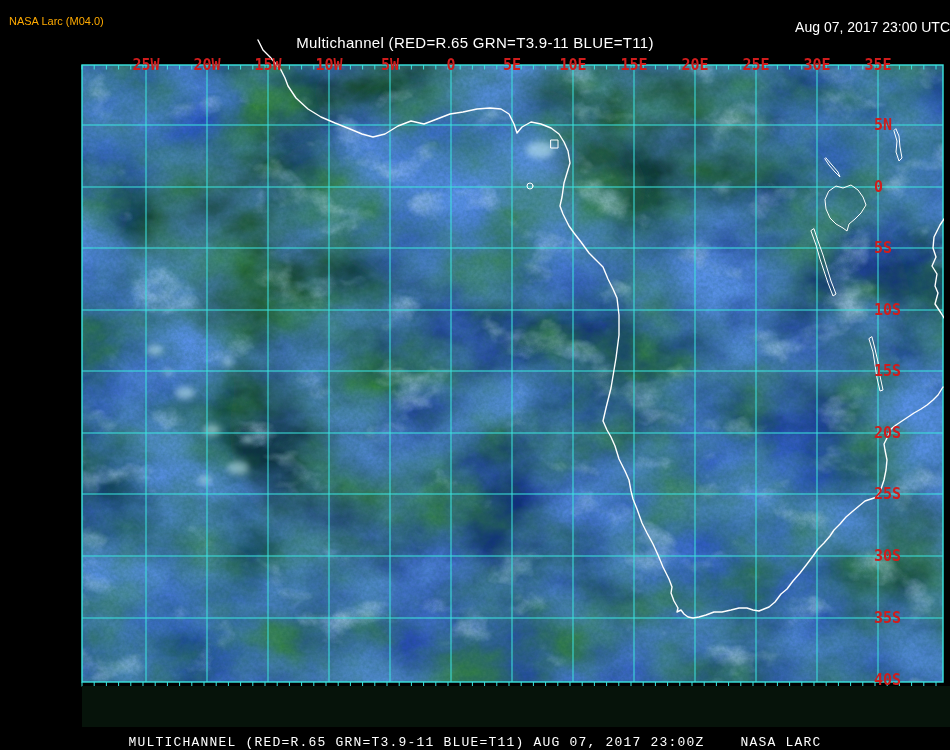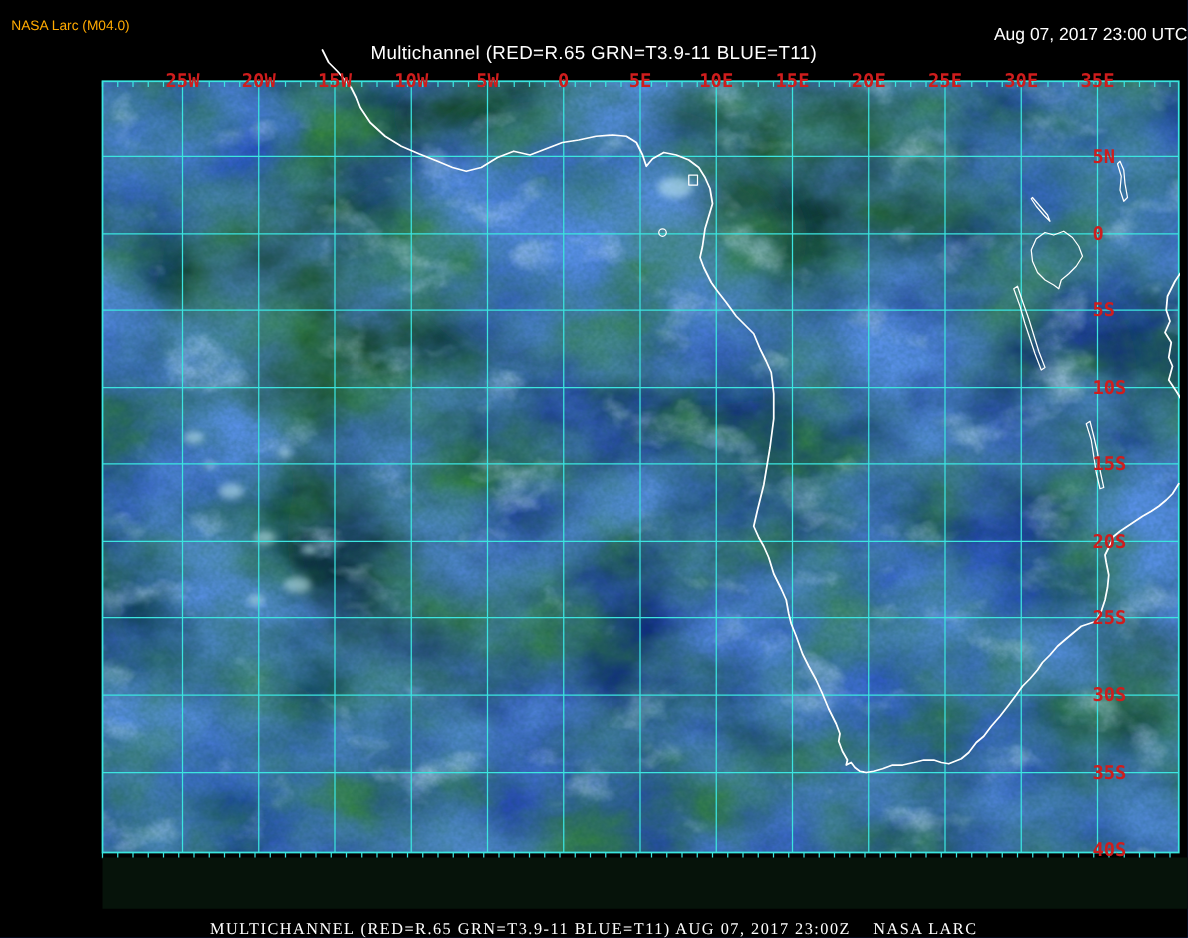--- a/index.html
+++ b/index.html
@@ -7,21 +7,21 @@
        font-family:"Liberation Sans",sans-serif;}
   .title-line1{position:absolute;top:2px;left:0;width:950px;text-align:center;
        color:#ffffff;font-size:15px;letter-spacing:0.3px;margin-top:32px;}
   .title-line2{position:absolute;top:19px;left:0;width:950px;text-align:right;
        color:#ffffff;font-size:14px;}
   .credit{position:absolute;top:15px;left:9px;color:#ffaa00;font-size:11px;}
   #map-svg{position:absolute;top:0;left:0;}
   .footer-band{position:absolute;left:82px;top:686px;width:868px;height:41px;
        background:#06130a;}
   .caption{position:absolute;top:735px;left:0;width:950px;text-align:center;
-       color:#ffffff;font-family:Liberation Serif, serif;font-size:13px;
+       color:#ffffff;font-family:Liberation Mono, monospace;font-size:13px;
        letter-spacing:1.2px;white-space:pre;}
 </style>
 </head>
 <body>
 
 <div class="title-line1">Multichannel (RED=R.65 GRN=T3.9-11 BLUE=T11)</div>
 <div class="title-line2">Aug 07, 2017 23:00 UTC</div>
 <div class="credit">NASA Larc (M04.0)</div>
 
 <svg id="map-svg" width="950" height="750">

